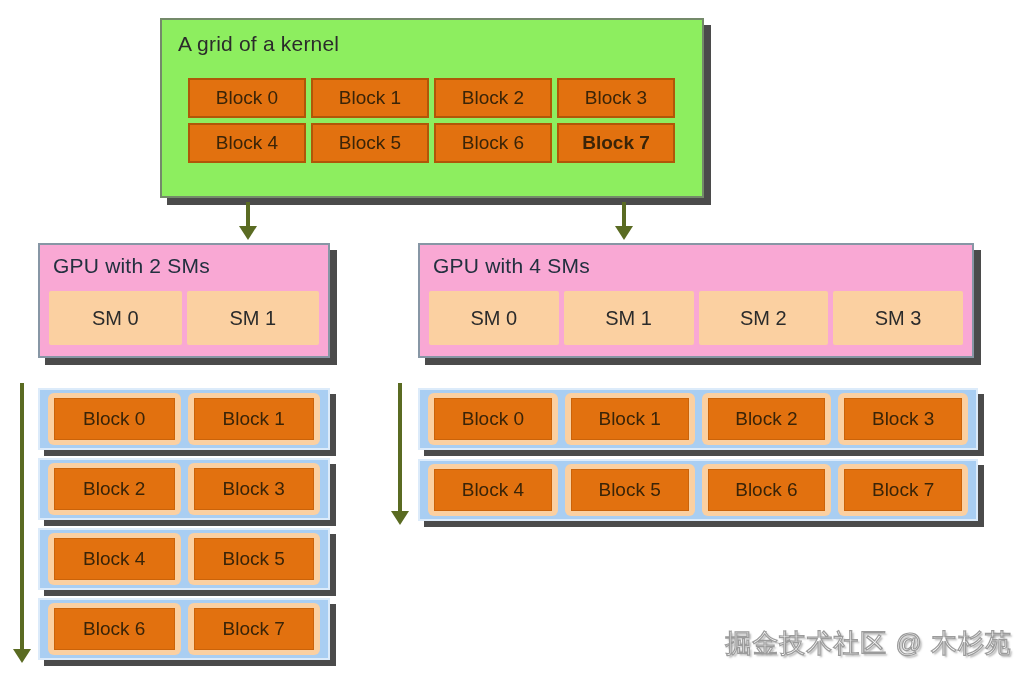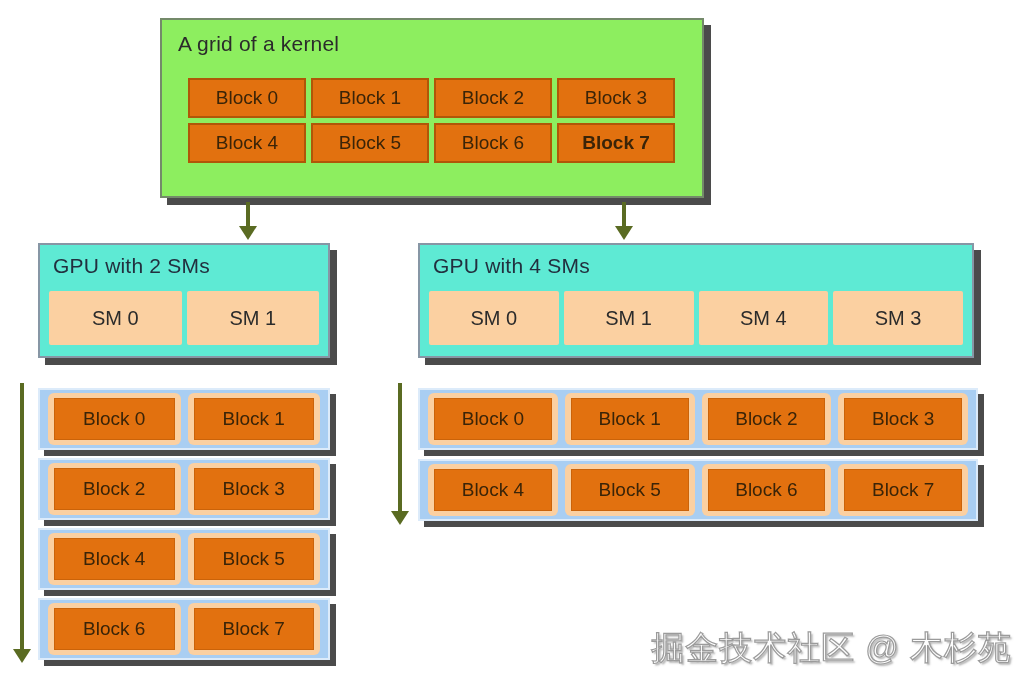--- a/index.html
+++ b/index.html
@@ -33,21 +33,21 @@
   .varrow .stem { width:4px; margin:0 auto; background:#5a6b22; }
   .varrow .head {
     width:0; height:0; margin:0 auto;
     border-left:9px solid transparent; border-right:9px solid transparent;
     border-top:14px solid #5a6b22;
   }
 
   
   .gpu-box {
     position:absolute; top:243px; height:115px;
-    background:#5eead4; border:2px solid #8796a5;
+    background:#f9a8d4; border:2px solid #8796a5;
     box-shadow:7px 7px 0 #4b4b4b;
   }
   .gpu-box .box-title { position:absolute; left:13px; top:9px; color:#22303f; }
   .sm-row {
     position:absolute; left:9px; right:9px; top:46px; height:54px;
     display:flex; gap:5px;
   }
   .sm-slot {
     flex:1; background:#fbd0a1; border-radius:2px;
     display:flex; align-items:center; justify-content:center;
@@ -70,21 +70,21 @@
   }
   .sched-block {
     flex:1; background:#e2710f; border:1px solid #cb6309;
     display:flex; align-items:center; justify-content:center;
     font-size:19px; color:#3a2408;
   }
 
   
   .watermark {
     position:absolute; left:0; right:8px; top:626px; text-align:right;
-    font-size:33px; letter-spacing:1px; color:#fdfdfd;
+    font-size:26px; letter-spacing:1px; color:#fdfdfd;
     -webkit-text-stroke:1.2px #9b9b9b;
     text-shadow:2px 2px 2px rgba(110,110,110,0.55);
   }
 </style>
 </head>
 <body>
 
 <div class="canvas">
 
   <div class="kernel-box">
@@ -116,21 +116,21 @@
       <div class="sm-slot">SM 0</div>
       <div class="sm-slot">SM 1</div>
     </div>
   </div>
 
   <div class="gpu-box gpu-4sm">
     <div class="box-title">GPU with 4 SMs</div>
     <div class="sm-row">
       <div class="sm-slot">SM 0</div>
       <div class="sm-slot">SM 1</div>
-      <div class="sm-slot">SM 4</div>
+      <div class="sm-slot">SM 2</div>
       <div class="sm-slot">SM 3</div>
     </div>
   </div>
 
   <div class="varrow" style="left:13px; top:383px;">
     <div class="stem" style="height:266px;"></div>
     <div class="head"></div>
   </div>
 
   <div class="varrow" style="left:391px; top:383px;">

